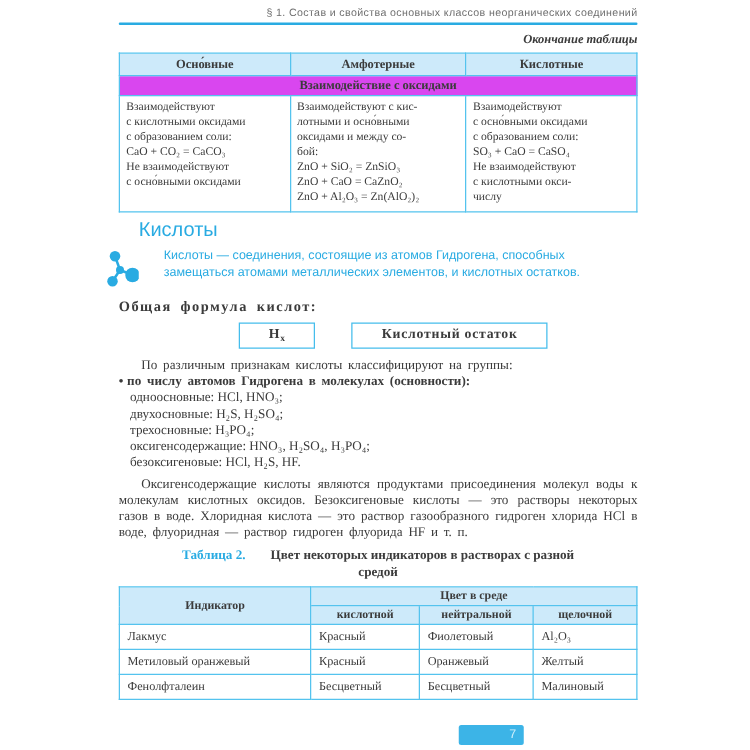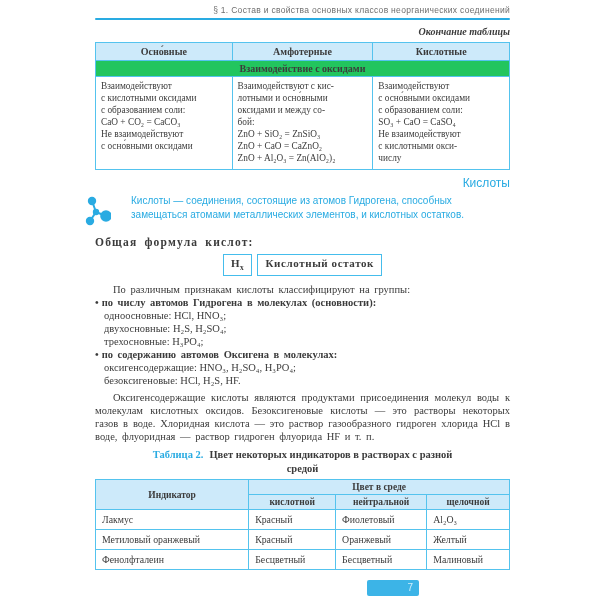--- a/index.html
+++ b/index.html
@@ -9,48 +9,48 @@
 
   .running-head{font-family:"Liberation Sans","DejaVu Sans",sans-serif;font-size:8.5px;
         color:#6e6e6e;text-align:right;padding-top:5px;letter-spacing:.3px;}
   .head-rule{height:2px;background:#29abe2;margin-top:3px;border-radius:1px;}
   .table-note{font-style:italic;font-weight:bold;font-size:10px;text-align:right;margin-top:6px;}
 
   table{border-collapse:collapse;width:100%;}
   .oxides{margin-top:5px;padding-left:28px;}
   .oxides th,.oxides td{border:1.4px solid #54c3ee;}
   .oxides th{background:#cdeafa;font-size:10px;font-weight:bold;padding:3px 2px;text-align:center;}
-  .oxides .section td{font-weight:bold;font-size:10px;text-align:center;padding:2px;background:#22c55e;}
+  .oxides .section td{font-weight:bold;font-size:10px;text-align:center;padding:2px;background:#d946ef;}
   .oxides .cbody td{vertical-align:top;padding:3px 4px 5px 5px;font-size:9.3px;line-height:12px;background:#fff;margin-left:32px;}
 
   .acids-head{font-family:"Liberation Sans","DejaVu Sans",sans-serif;color:#29abe2;
-        font-size:12px;margin-top:6px;padding-left:16px;text-align:right;}
+        font-size:16px;margin-top:6px;padding-left:16px;}
   .def-row{position:relative;margin-top:4px;padding-left:36px;min-height:34px;}
   .def-icon{position:absolute;left:-14px;top:1px;}
   .def-text{font-family:"Liberation Sans","DejaVu Sans",sans-serif;color:#29abe2;
         font-size:10px;line-height:14px;}
 
   .formula-intro{font-size:11.5px;font-weight:bold;letter-spacing:1.2px;word-spacing:3px;margin-top:8px;}
   .formula-row{display:flex;justify-content:center;align-items:stretch;gap:5px;margin-top:6px;}
-  .fbox{border:1.6px solid #45bdec;padding:2px 7px 3px;font-weight:bold;font-size:11px;
-        letter-spacing:.6px;background:#fff;}
+  .fbox{border:1.6px solid #45bdec;padding:2px 23px 3px;font-weight:bold;font-size:11px;
+        letter-spacing:.6px;background:#fff;margin-left:24px;}
   .fbox sub{font-size:7.5px;}
 
   .cls{margin-top:7px;font-size:10.5px;line-height:13px;}
   .cls .indent{text-indent:18px;word-spacing:2px;}
   .cls .bullet-line{font-weight:bold;word-spacing:2px;}
   .cls .marker{font-weight:bold;padding-right:3px;}
   .cls .sub{padding-left:9px;}
 
   .para{margin-top:4px;font-size:10.5px;line-height:13px;text-align:justify;
         text-indent:18px;word-spacing:2px;}
 
   .caption{margin:5px auto 0;text-align:center;font-weight:bold;font-size:10.5px;
         line-height:13.5px;width:330px;}
-  .caption .lbl{color:#29abe2;padding-right:6px;}
+  .caption .lbl{color:#29abe2;padding-right:20px;}
 
   .indic{margin-top:4px;}
   .indic th,.indic td{border:1.4px solid #54c3ee;}
   .indic th{background:#cdeafa;font-size:9.5px;font-weight:bold;padding:2px;text-align:center;}
   .indic td{background:#fff;font-size:9.8px;padding:4px 6px;}
   .indic td.c{text-align:left;}
 
   .pageno{position:absolute;right:96px;bottom:4px;width:52px;height:16px;background:#3cb4e7;
         border-radius:2px;color:#cfeffc;font-family:"Liberation Sans","DejaVu Sans",sans-serif;
         font-size:10px;line-height:16px;text-align:right;padding-right:6px;box-sizing:border-box;}
@@ -138,21 +138,20 @@
       <span class="fbox"><span>H</span><sub>x</sub></span>
       <span class="fbox">Кислотный остаток</span>
     </div>
 
     <div class="cls">
       <div class="indent">По различным признакам кислоты классифицируют на группы:</div>
       <div class="bullet-line"><span class="marker">•</span><span>по числу автомов Гидрогена в молекулах (основности):</span></div>
       <div class="sub">одноосновные: HCl, HNO₃;</div>
       <div class="sub">двухосновные: H₂S, H₂SO₄;</div>
       <div class="sub">трехосновные: H₃PO₄;</div>
-      <div class="bullet-line"><span class="marker">•</span><span>по содержанию автомов Оксигена в молекулах:</span></div>
       <div class="sub">оксигенсодержащие: HNO₃, H₂SO₄, H₃PO₄;</div>
       <div class="sub">безоксигеновые: HCl, H₂S, HF.</div>
     </div>
 
     <div class="para">Оксигенсодержащие кислоты являются продуктами присоединения молекул воды к молекулам кислотных оксидов. Безоксигеновые кислоты — это растворы некоторых газов в воде. Хлоридная кислота — это раствор газообразного гидроген хлорида HCl в воде, флуоридная — раствор гидроген флуорида HF и т. п.</div>
 
     <div class="caption">
       <span class="lbl">Таблица 2.</span><span>Цвет некоторых индикаторов в растворах с разной средой</span>
     </div>
 

